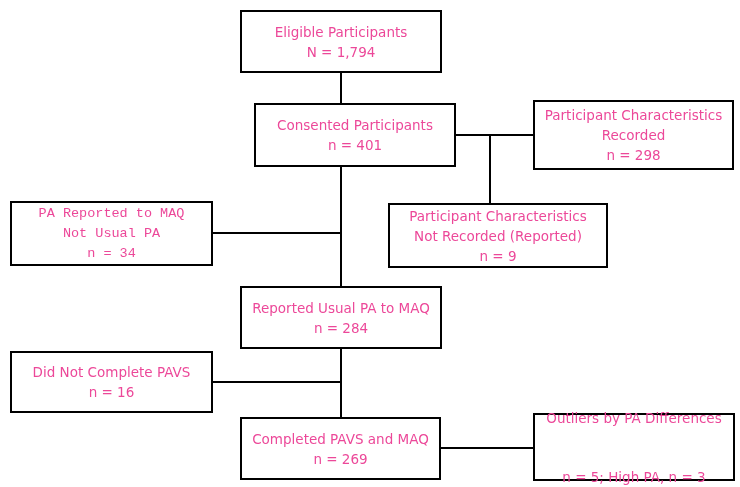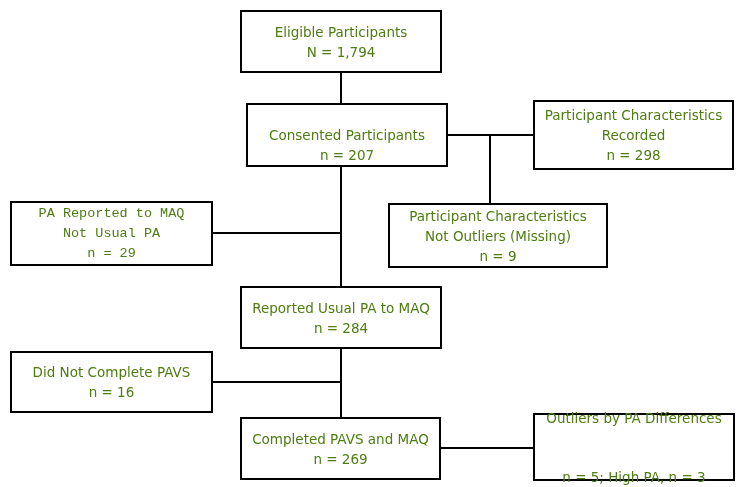--- a/index.html
+++ b/index.html
@@ -6,21 +6,21 @@
     margin: 0;
     padding: 0;
     background: #ffffff;
   }
   #canvas {
     position: relative;
     width: 740px;
     height: 487px;
     background: #ffffff;
     font-family: "DejaVu Sans", "Liberation Sans", sans-serif;
-    color: #4d7c0f;
+    color: #ec4899;
     overflow: hidden;
   }
   .flow-box {
     position: absolute;
     box-sizing: border-box;
     border: 2px solid #000000;
     background: #ffffff;
     display: flex;
     flex-direction: column;
     align-items: center;
@@ -35,21 +35,21 @@
     white-space: nowrap;
   }
   .connector {
     position: absolute;
     background: #000000;
     z-index: 1;
   }
 
   
   #box-eligible      { left: 240px; top: 10px;  width: 202px; height: 63px; }
-  #box-consented     { left: 246px; top: 103px; width: 202px; height: 64px; justify-content: flex-end; }
+  #box-consented     { left: 254px; top: 103px; width: 202px; height: 64px; }
   #box-recorded      { left: 533px; top: 100px; width: 201px; height: 70px; }
   #box-not-usual     { left: 10px;  top: 201px; width: 203px; height: 65px; font-family: Liberation Mono, monospace; }
   #box-missing       { left: 388px; top: 203px; width: 220px; height: 65px; }
   #box-usual-pa      { left: 240px; top: 286px; width: 202px; height: 63px; }
   #box-no-pavs       { left: 10px;  top: 351px; width: 203px; height: 62px; justify-content: center; }
   #box-completed     { left: 240px; top: 417px; width: 201px; height: 63px; }
   #box-outliers      { left: 533px; top: 413px; width: 202px; height: 68px; gap: 39px; }
 
   
   #conn-spine-1   { left: 340px; top: 72px;  width: 2px;   height: 32px; }  
@@ -75,38 +75,38 @@
   <div class="connector" id="conn-left-2"></div>
   <div class="connector" id="conn-right-2"></div>
 
   <div class="flow-box" id="box-eligible">
     <span>Eligible Participants</span>
     <span>N = 1,794</span>
   </div>
 
   <div class="flow-box" id="box-consented">
     <span>Consented Participants</span>
-    <span>n = 207</span>
+    <span>n = 401</span>
   </div>
 
   <div class="flow-box" id="box-recorded">
     <span>Participant Characteristics</span>
     <span>Recorded</span>
     <span>n = 298</span>
   </div>
 
   <div class="flow-box" id="box-not-usual">
     <span>PA Reported to MAQ</span>
     <span>Not Usual PA</span>
-    <span>n = 29</span>
+    <span>n = 34</span>
   </div>
 
   <div class="flow-box" id="box-missing">
     <span>Participant Characteristics</span>
-    <span>Not Outliers (Missing)</span>
+    <span>Not Recorded (Reported)</span>
     <span>n = 9</span>
   </div>
 
   <div class="flow-box" id="box-usual-pa">
     <span>Reported Usual PA to MAQ</span>
     <span>n = 284</span>
   </div>
 
   <div class="flow-box" id="box-no-pavs">
     <span>Did Not Complete PAVS</span>

